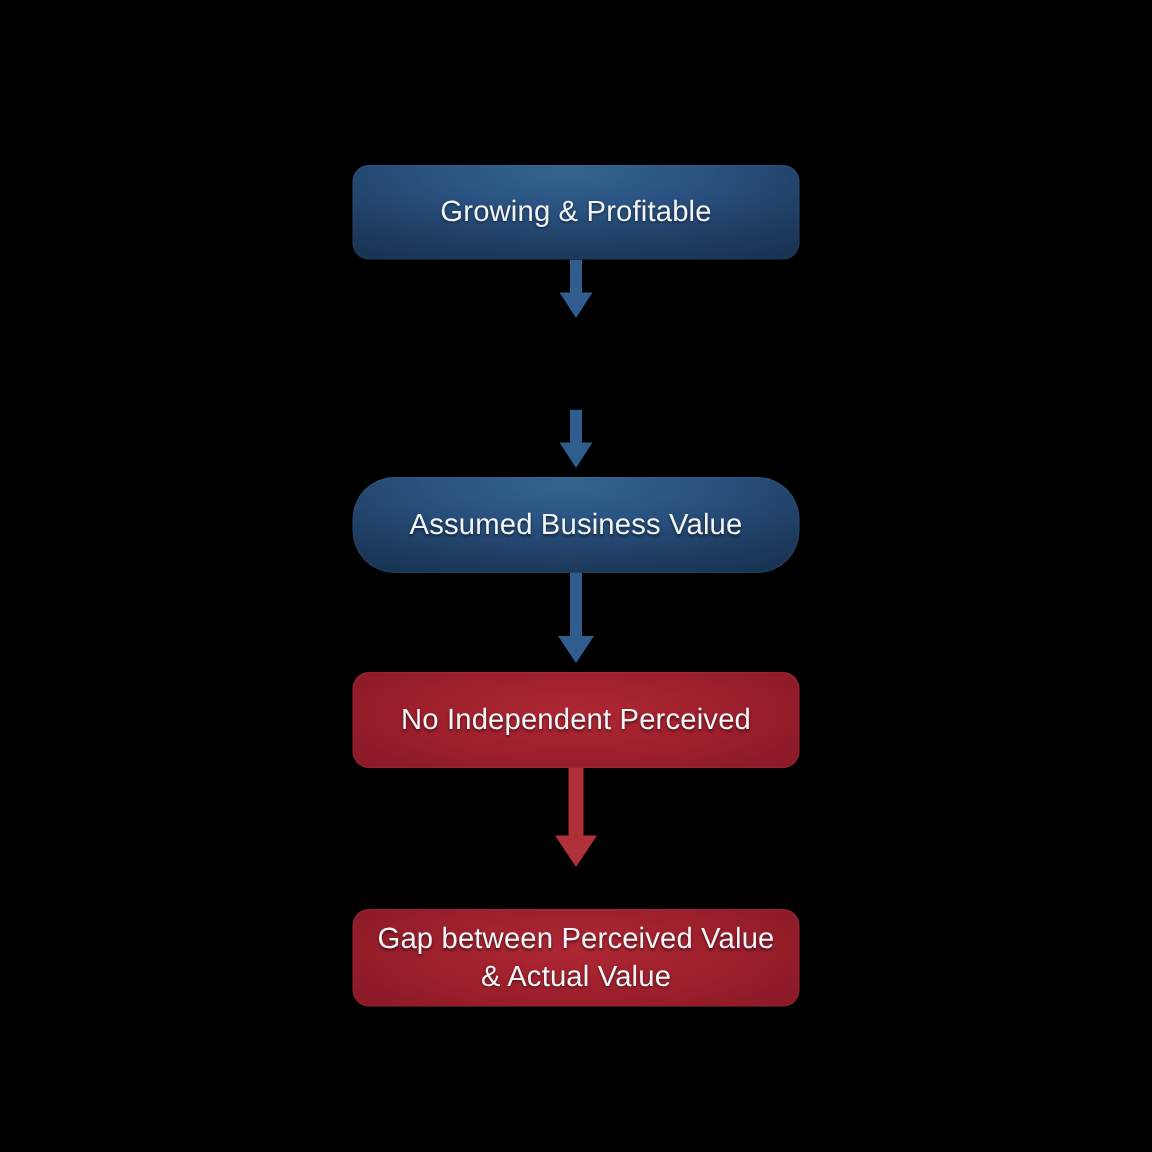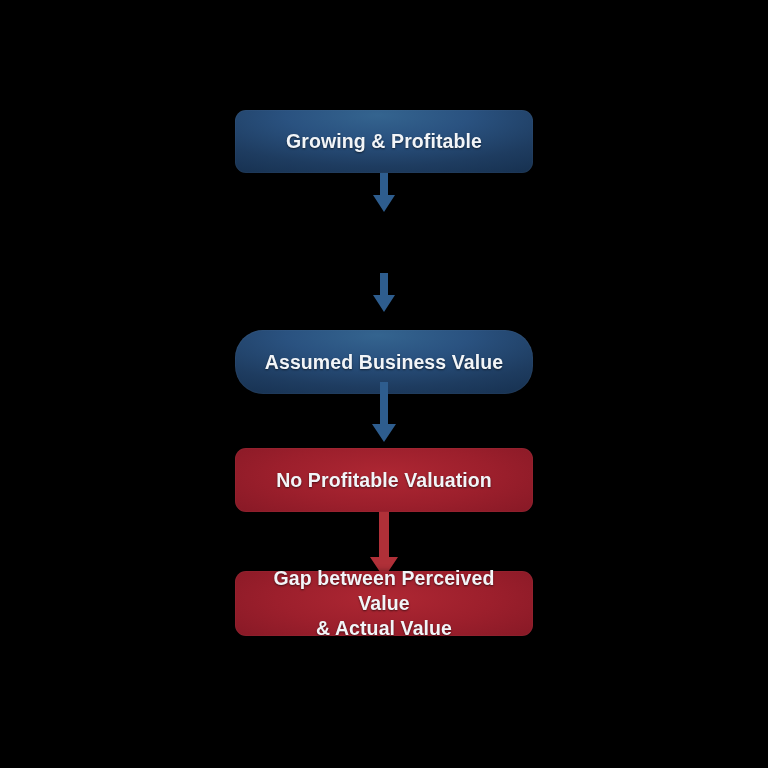--- a/index.html
+++ b/index.html
@@ -28,21 +28,21 @@
     left: 235px;
     width: 298px;
     box-sizing: border-box;
     border-radius: 11px;
     display: flex;
     align-items: center;
     justify-content: center;
     text-align: center;
     color: #f2f5f8;
     font-size: 19.5px;
-    font-weight: 700;
+    font-weight: 400;
     letter-spacing: 0.1px;
     line-height: 1.28;
     padding: 4px 14px;
     box-shadow: 0 3px 9px rgba(0,0,0,0.85),
                 0 0 2px rgba(255,255,255,0.10) inset;
     text-shadow: 0 1px 2px rgba(0,0,0,0.55);
   }
 
   .node.blue {
     background:
@@ -104,38 +104,38 @@
     </svg>
   </div>
 
 
   <div class="arrow" style="top:273px;">
     <svg width="768" height="45" viewBox="0 0 768 45" xmlns="http://www.w3.org/2000/svg">
       <path d="M380,0 L388,0 L388,22 L395,22 L384,39 L373,22 L380,22 Z" fill="#2e5d8e"></path>
     </svg>
   </div>
 
-  <div class="node blue" style="top:330px; height:64px;border-radius:28px;">
+  <div class="node blue" style="top:318px; height:64px;border-radius:28px;">
     <span class="node-label">Assumed Business Value</span>
   </div>
 
   <div class="arrow" style="top:382px;">
     <svg width="768" height="66" viewBox="0 0 768 66" xmlns="http://www.w3.org/2000/svg">
       <path d="M380,0 L388,0 L388,42 L396,42 L384,60 L372,42 L380,42 Z" fill="#2e5d8e"></path>
     </svg>
   </div>
 
   <div class="node red" style="top:448px; height:64px;">
-    <span class="node-label">No Profitable Valuation</span>
+    <span class="node-label">No Independent Perceived</span>
   </div>
 
   <div class="arrow" style="top:512px;">
     <svg width="768" height="72" viewBox="0 0 768 72" xmlns="http://www.w3.org/2000/svg">
       <path d="M379,0 L389,0 L389,45 L398,45 L384,66 L370,45 L379,45 Z" fill="#b03038"></path>
     </svg>
   </div>
 
-  <div class="node red" style="top:571px; height:65px;">
+  <div class="node red" style="top:606px; height:65px;">
     <span class="node-label">Gap between Perceived Value
 &amp; Actual Value</span>
   </div>
 
 </div>
 
 </body></html>

